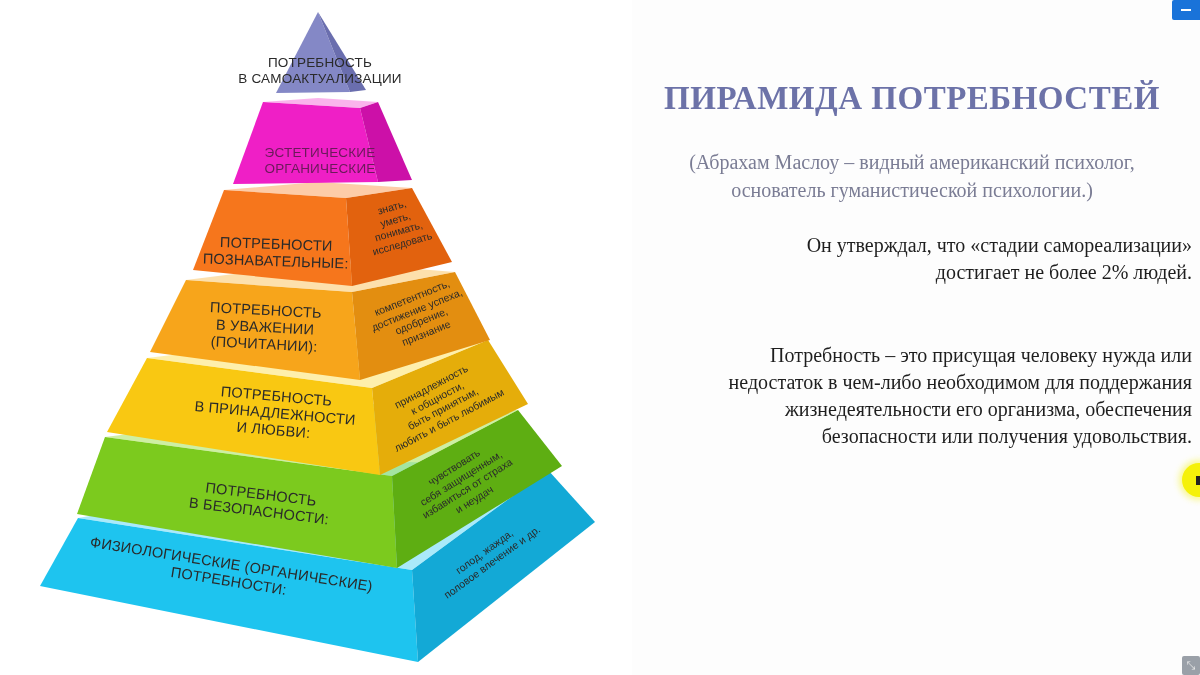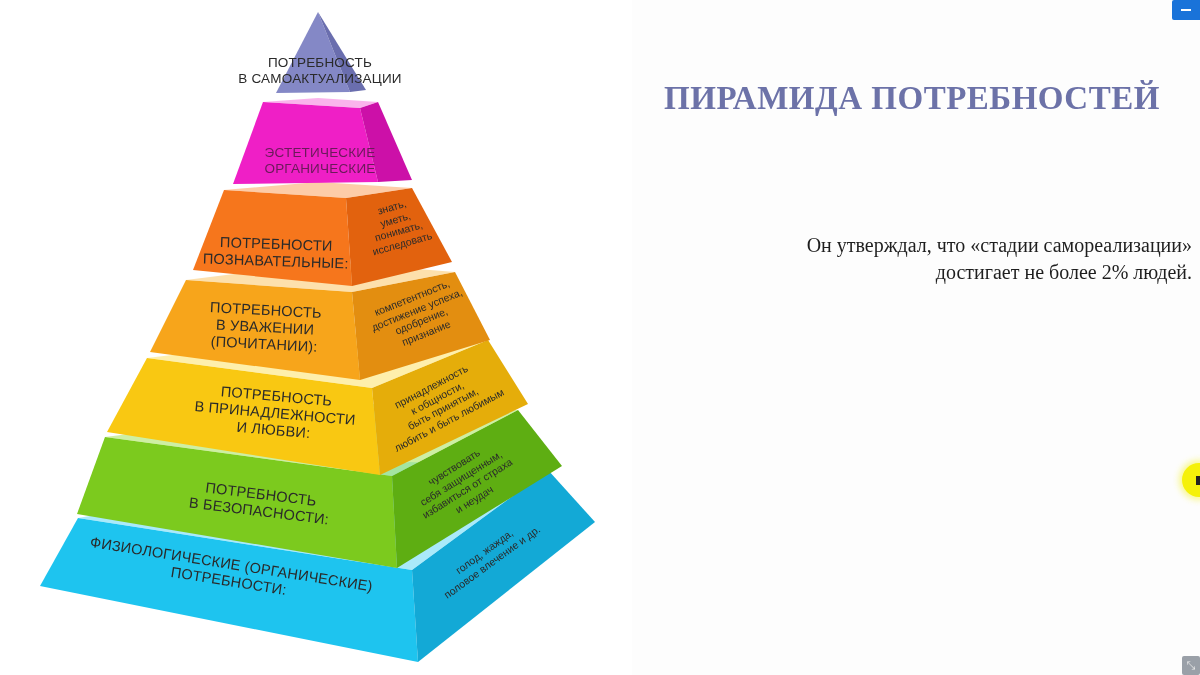--- a/index.html
+++ b/index.html
@@ -141,22 +141,28 @@
 любить и быть любимым</div>
 <div class="side-label" style="left:394px; top:458px; width:140px; transform:rotate(-32deg);">чувствовать
 себя защищенным,
 избавиться от страха
 и неудач</div>
 <div class="side-label" style="left:418px; top:544px; width:140px; transform:rotate(-36deg);">голод, жажда,
 половое влечение и др.</div>
 
 <div class="right-panel">
   <div class="title">ПИРАМИДА ПОТРЕБНОСТЕЙ</div>
+  <div class="subtitle">(Абрахам Маслоу – видный американский психолог,
+основатель гуманистической психологии.)</div>
   <div class="para p1">Он утверждал, что «стадии самореализации»
 достигает не более 2% людей.</div>
+  <div class="para p2">Потребность – это присущая человеку нужда или
+недостаток в чем-либо необходимом для поддержания
+жизнедеятельности его организма, обеспечения
+безопасности или получения удовольствия.</div>
 </div>
 
 <div class="min-btn">
   <span class="bar"></span>
 </div>
 <div class="cursor-dot">
   <span class="tip"></span>
 </div>
 <div class="fullscreen-btn">⤡</div>
 

